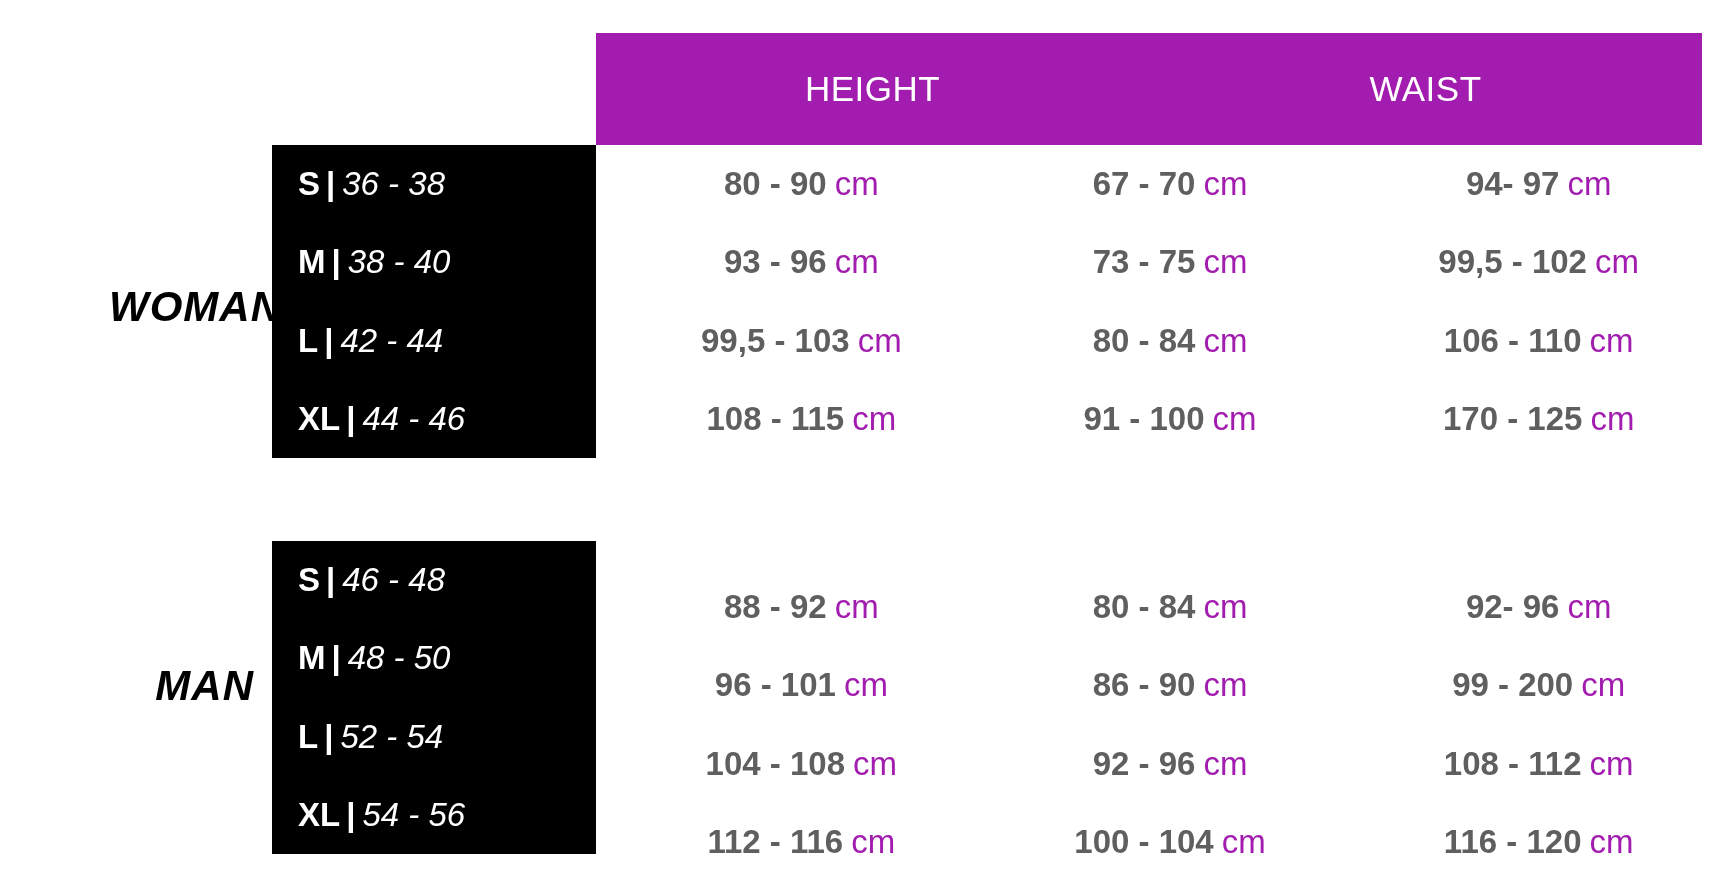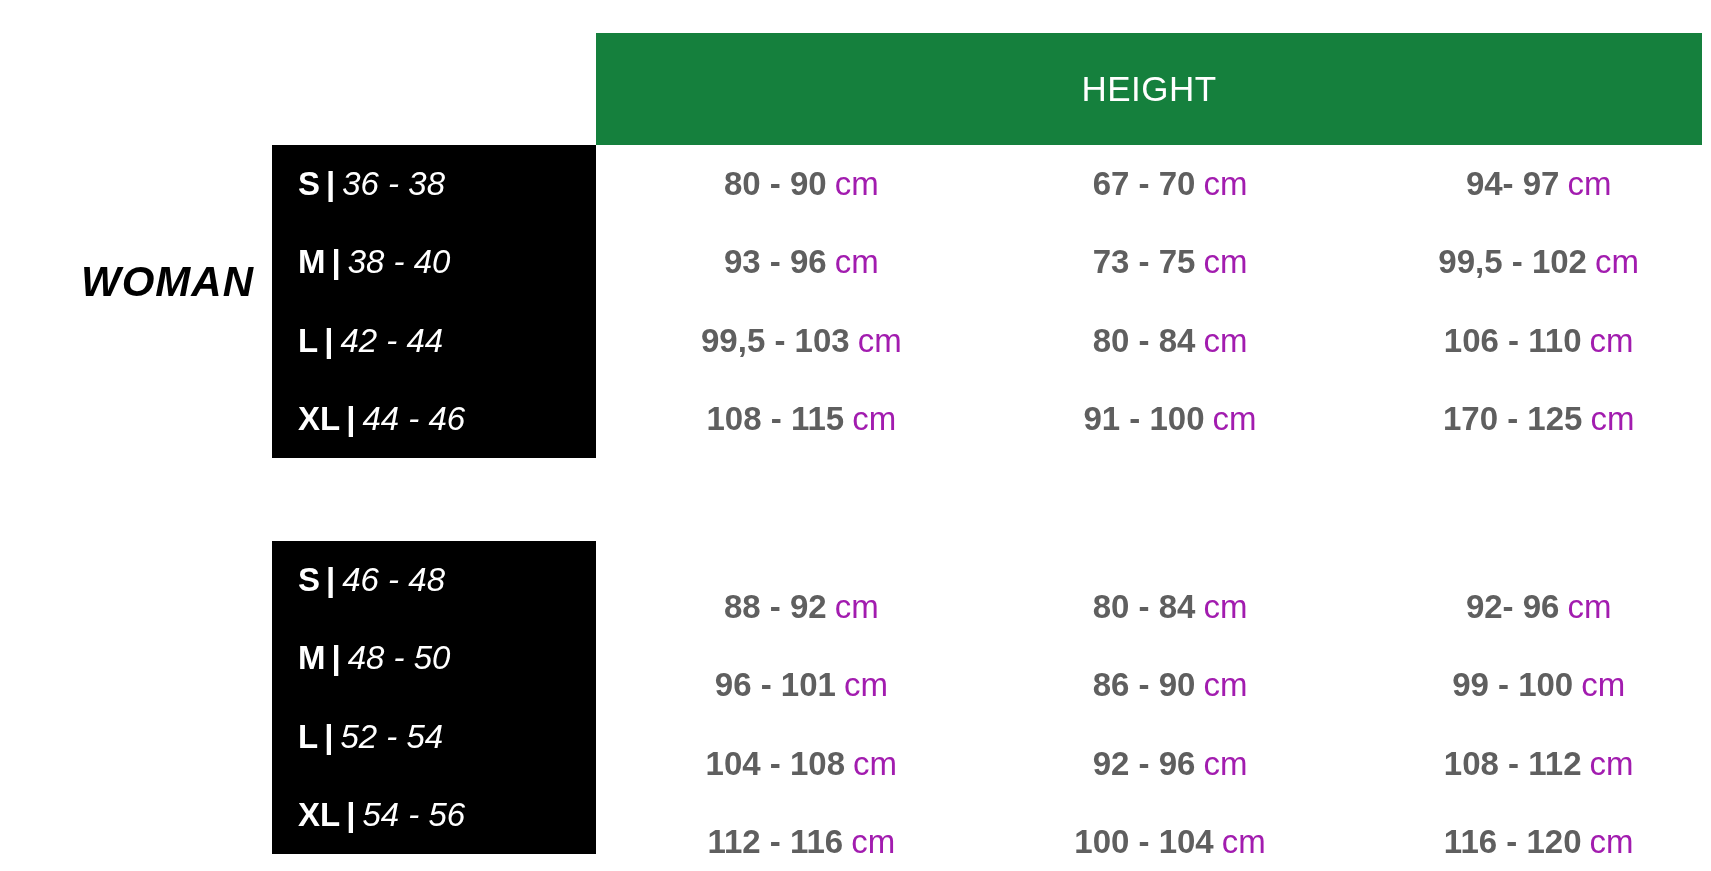--- a/index.html
+++ b/index.html
@@ -19,21 +19,21 @@
     height: 871px;
   }
 
   
   .header-band {
     position: absolute;
     left: 596px;
     top: 33px;
     width: 1106px;
     height: 112px;
-    background: #15803d;
+    background: #a21caf;
     display: flex;
   }
   .header-cell {
     flex: 1 1 0;
     display: flex;
     align-items: center;
     justify-content: center;
     color: #ffffff;
     font-size: 35px;
     font-weight: 400;
@@ -80,21 +80,21 @@
     width: 272px;
     text-align: right;
     padding-right: 18px;
     box-sizing: border-box;
     font-size: 42px;
     font-weight: 700;
     font-style: italic;
     color: #000000;
     letter-spacing: 1px;
   }
-  .group-label.woman { top: 258px; }
+  .group-label.woman { top: 283px; margin-left: 28px; }
   .group-label.man   { top: 662px; }
 
   
   .meas-area {
     position: absolute;
     left: 596px;
     width: 1106px;
     margin-left: 21px;
   }
   .meas-area.woman { top: 145px; }
@@ -123,20 +123,21 @@
     margin-left: 8px;
   }
 </style>
 </head>
 <body>
 
 <div class="sheet">
 
   <div class="header-band">
     <div class="header-cell">HEIGHT</div>
+    <div class="header-cell">WAIST</div>
   </div>
 
   <div class="group-label woman">WOMAN</div>
 
   <div class="size-block woman">
     <div class="size-row">
       <span class="sz">S</span>
       <span class="sep">|</span>
       <span class="rng">36 - 38</span>
     </div>
@@ -209,20 +210,21 @@
         <span class="val">91 - 100</span>
         <span class="unit">cm</span>
       </div>
       <div class="meas-cell">
         <span class="val">170 - 125</span>
         <span class="unit">cm</span>
       </div>
     </div>
   </div>
 
+  <div class="group-label man">MAN</div>
 
   <div class="size-block man">
     <div class="size-row">
       <span class="sz">S</span>
       <span class="sep">|</span>
       <span class="rng">46 - 48</span>
     </div>
     <div class="size-row">
       <span class="sz">M</span>
       <span class="sep">|</span>
@@ -258,21 +260,21 @@
     <div class="meas-row">
       <div class="meas-cell">
         <span class="val">96 - 101</span>
         <span class="unit">cm</span>
       </div>
       <div class="meas-cell">
         <span class="val">86 - 90</span>
         <span class="unit">cm</span>
       </div>
       <div class="meas-cell">
-        <span class="val">99 - 100</span>
+        <span class="val">99 - 200</span>
         <span class="unit">cm</span>
       </div>
     </div>
     <div class="meas-row">
       <div class="meas-cell">
         <span class="val">104 - 108</span>
         <span class="unit">cm</span>
       </div>
       <div class="meas-cell">
         <span class="val">92 - 96</span>

